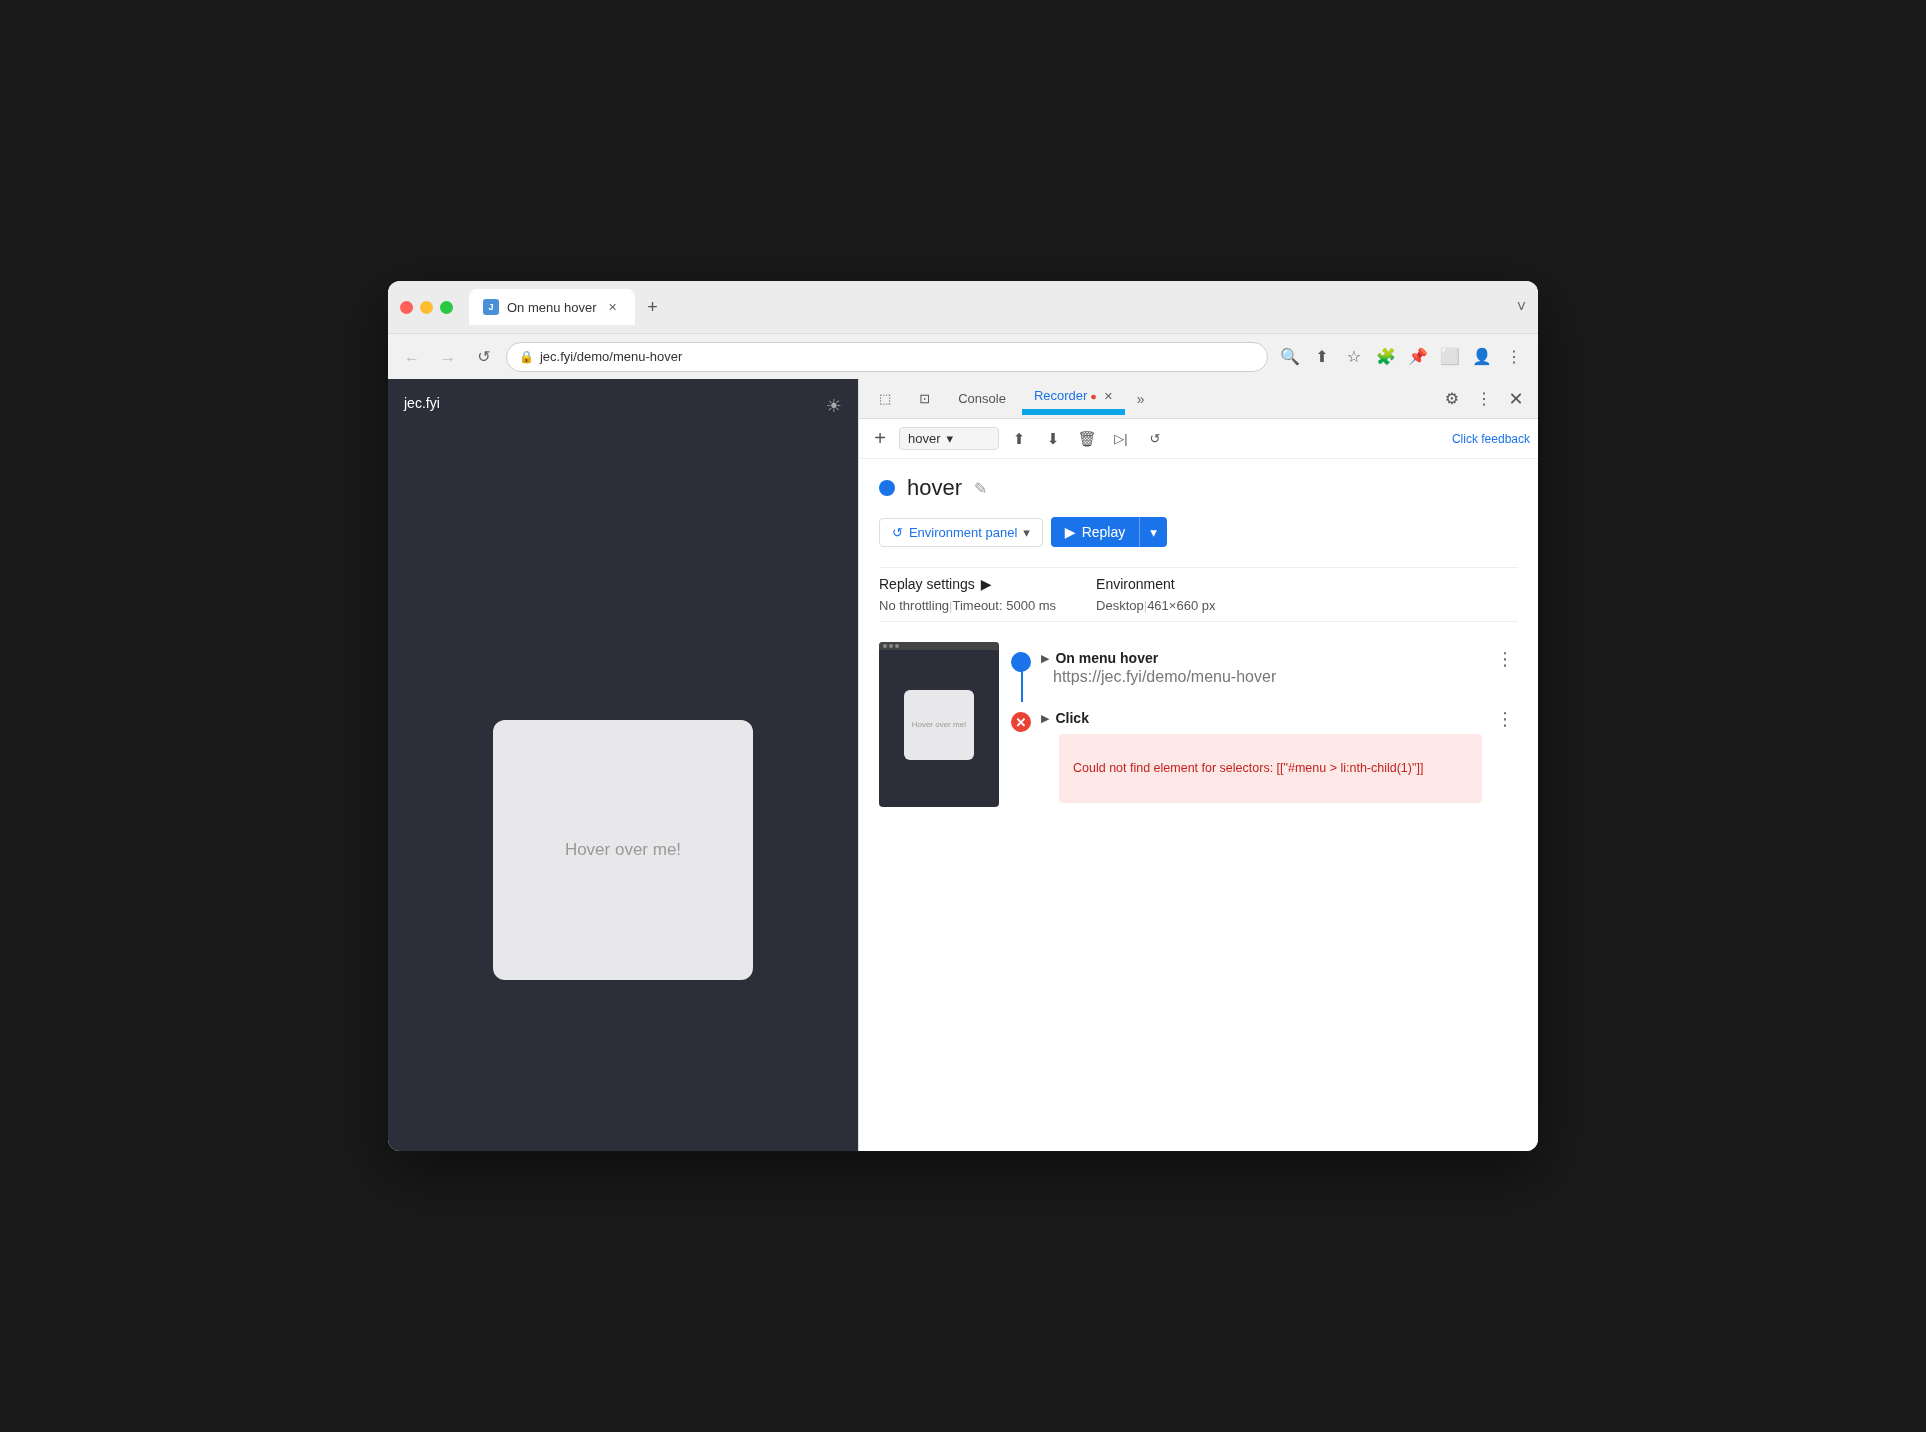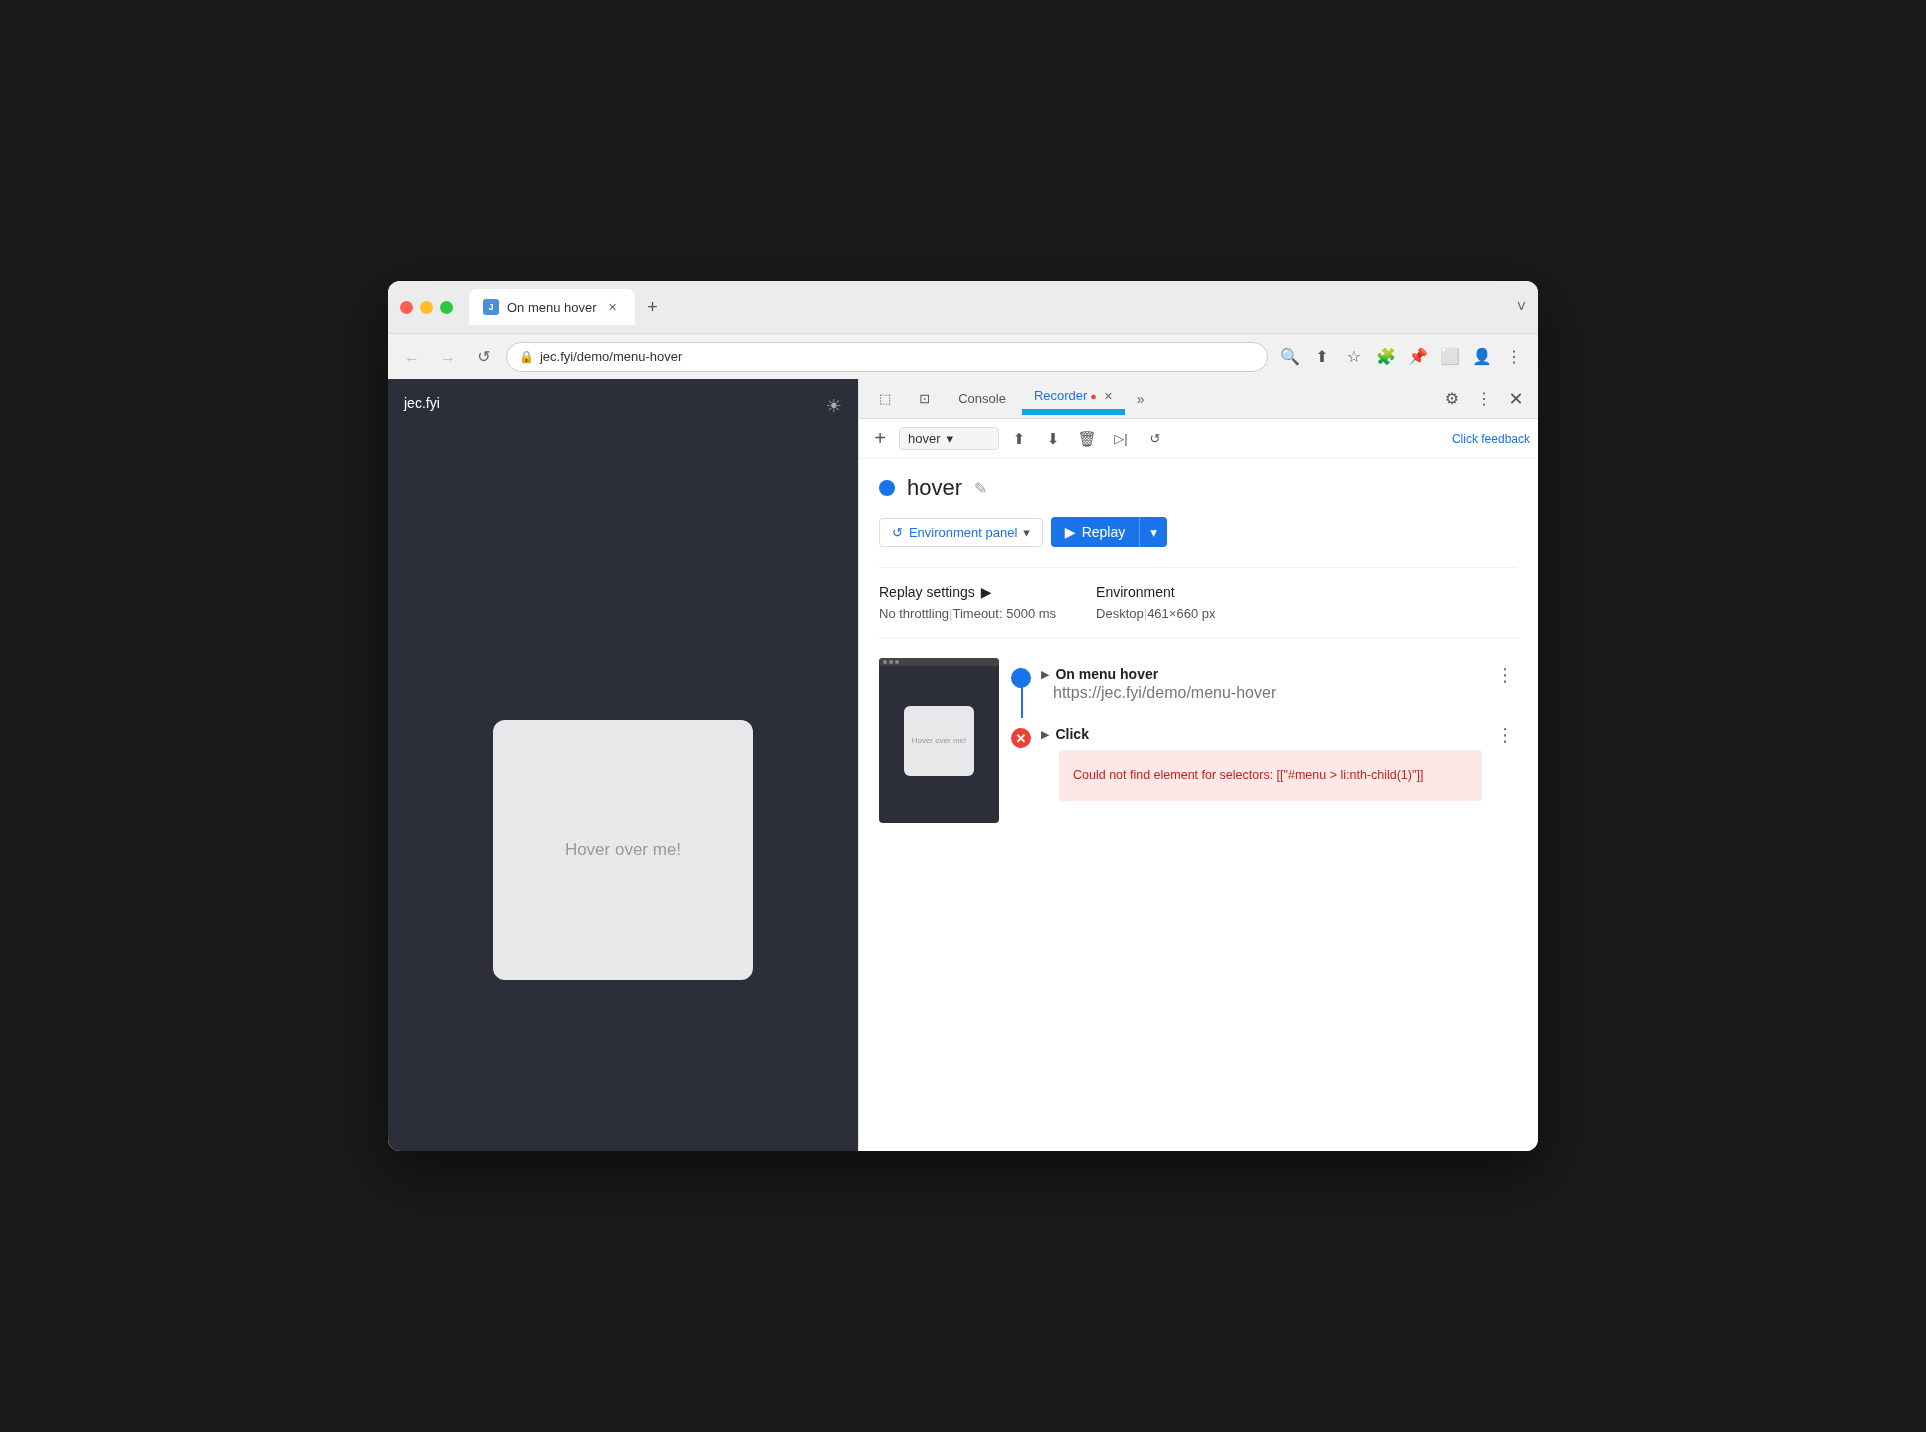--- a/index.html
+++ b/index.html
@@ -371,21 +371,21 @@
       border-left: 1px solid rgba(255,255,255,0.3);
       padding: 7px 10px;
       cursor: pointer;
       display: flex;
       align-items: center;
     }
     
     .settings-section {
       display: flex;
       gap: 40px;
-      padding: 16px 0;
+      padding: 8px 0;
       border-top: 1px solid #eee;
       border-bottom: 1px solid #eee;
       margin-bottom: 20px;
     }
     .settings-col {}
     .settings-label {
       font-size: 14px;
       color: #222;
       font-weight: 500;
       margin-bottom: 6px;
@@ -519,21 +519,21 @@
       font-size: 18px;
       cursor: pointer;
       padding: 0 4px;
       margin-top: -2px;
     }
     .error-box {
       margin-top: 8px;
       margin-left: 18px;
       background: #fce8e6;
       border-radius: 4px;
-      padding: 16px 14px;
+      padding: 25px 14px;
       font-size: 12.5px;
       color: #c5221f;
       line-height: 1.5;
     }
   </style>
 </head>
 <body>
 
 <div class="browser-window">
 

